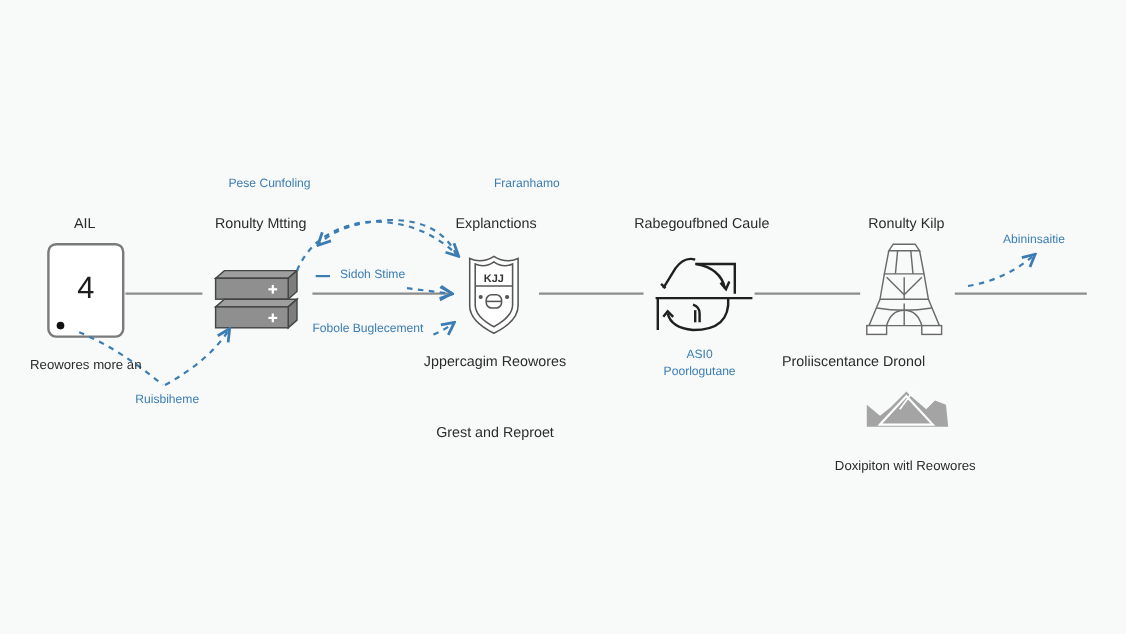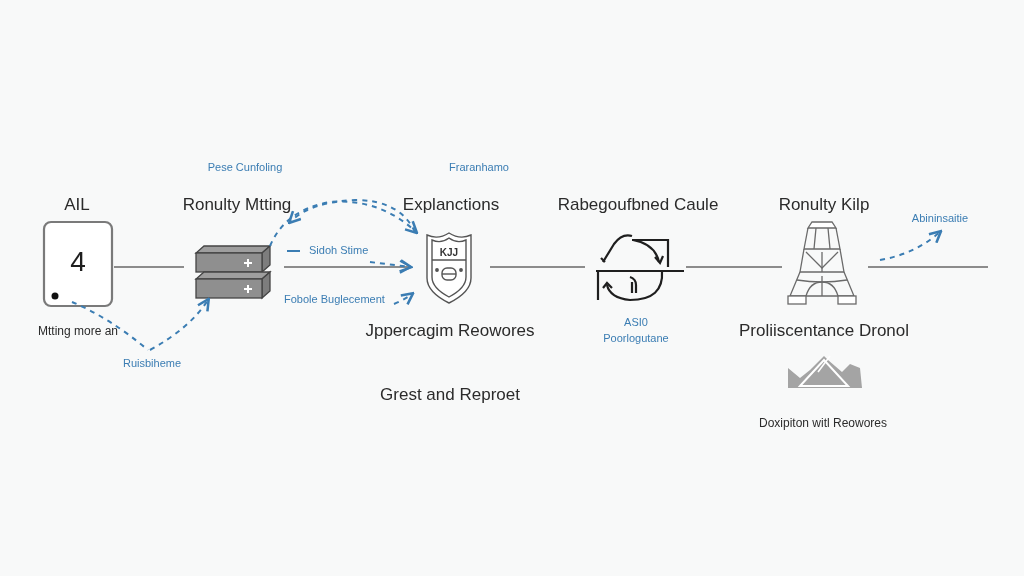--- a/index.html
+++ b/index.html
@@ -24,21 +24,21 @@
       height: 576px;
     }
     .lbl {
       position: absolute;
       white-space: nowrap;
       transform: translateX(-50%);
       line-height: 1;
     }
     .dark {
       color: #2b2b2b;
-      font-size: 17px;
+      font-size: 13px;
     }
     .blue {
       color: #3b7db3;
       font-size: 11px;
     }
     .blue-left {
       transform: none;
     }
     .num-label {
       position: absolute;
@@ -147,34 +147,34 @@
       <path d="M270,246 Q285,210 330,202 Q380,198 416,232" marker-end="url(#arrowBlue)"></path>
       <path d="M287,251 L300,251" stroke-dasharray="none"></path>
       <path d="M370,262 L410,267" marker-end="url(#arrowBlue)"></path>
       <path d="M394,304 Q404,300 412,294" marker-end="url(#arrowBlue)"></path>
       <path d="M880,260 Q915,254 940,232" marker-end="url(#arrowBlue)"></path>
     </g>
   </svg>
 
   <div class="lbl dark" style="left:77px; top:196px;">AIL</div>
   <div class="num-label">4</div>
-  <div class="lbl dark" style="left:78px; top:325px; font-size:12px;">Mtting more an</div>
+  <div class="lbl dark" style="left:78px; top:325px; font-size:12px;">Reowores more an</div>
   <div class="lbl blue" style="left:152px; top:358px;">Ruisbiheme</div>
 
   <div class="lbl blue" style="left:245px; top:162px;">Pese Cunfoling</div>
   <div class="lbl dark" style="left:237px; top:196px;">Ronulty Mtting</div>
   <div class="lbl blue blue-left" style="left:309px; top:245px;">Sidoh Stime</div>
   <div class="lbl blue blue-left" style="left:284px; top:294px;">Fobole Buglecement</div>
 
   <div class="lbl blue" style="left:451px; top:162px;margin-left:28px;">Fraranhamo</div>
   <div class="lbl dark" style="left:451px; top:196px;">Explanctions</div>
   <div class="lbl dark" style="left:450px; top:322px;">Jppercagim Reowores</div>
   <div class="lbl dark" style="left:450px; top:341px;margin-top:45px;">Grest and Reproet</div>
 
   <div class="lbl dark" style="left:638px; top:196px;">Rabegoufbned Caule</div>
   <div class="lbl blue" style="left:636px; top:317px;">ASI0</div>
   <div class="lbl blue" style="left:636px; top:333px;">Poorlogutane</div>
 
   <div class="lbl dark" style="left:824px; top:196px;">Ronulty Kilp</div>
-  <div class="lbl dark" style="left:824px; top:322px;text-align:right;">Proliiscentance Dronol</div>
+  <div class="lbl dark" style="left:776px; top:322px;text-align:right;">Proliiscentance Dronol</div>
   <div class="lbl dark" style="left:823px; top:417px; font-size:12px;">Doxipiton witl Reowores</div>
   <div class="lbl blue" style="left:940px; top:213px;">Abininsaitie</div>
 </div>
 
 </body></html>

